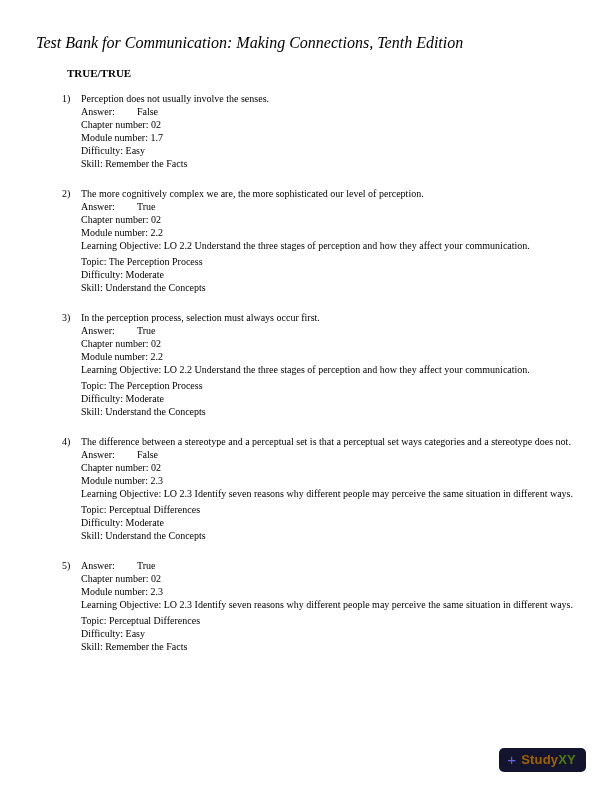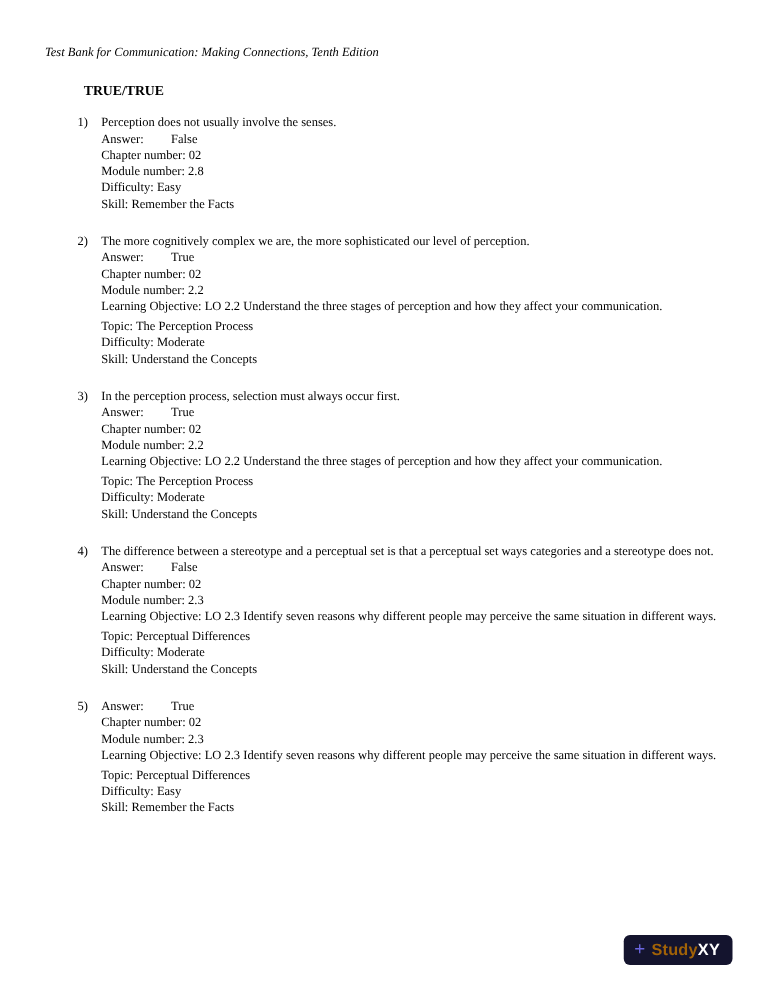--- a/index.html
+++ b/index.html
@@ -15,21 +15,21 @@
     color: #000000;
     overflow: hidden;
   }
   .page {
     padding: 36px 36px 0 36px;
     box-sizing: border-box;
     width: 612px;
   }
   .header-title {
     font-style: italic;
-    font-size: 10px;
+    font-size: 16px;
     line-height: 14px;
   }
   .section-heading {
     font-weight: bold;
     font-size: 11px;
     margin: 17px 0 0 31px;
   }
   .questions {
     margin-top: 13px;
     margin-left: 26px;
@@ -75,40 +75,40 @@
     font-size: 15px;
     font-weight: normal;
     line-height: 15px;
   }
   .logo-text {
     font-size: 13px;
     font-weight: bold;
     letter-spacing: 0.2px;
   }
   .logo-part1 { color: #a16207; }
-  .logo-part2 { color: #ffffff; text-align: right; }
+  .logo-part2 { color: #4d7c0f; text-align: right; }
 </style>
 </head>
 <body>
 
 <div class="page">
 
   <div class="header-title">Test Bank for Communication: Making Connections, Tenth Edition</div>
 
   <div class="section-heading">TRUE/TRUE</div>
 
   <div class="questions">
 
     <div class="question">
       <div class="q-number">1)</div>
       <div class="q-body">
         <div class="q-text">Perception does not usually involve the senses.</div>
         <div class="meta-line"><span>Answer:</span><span class="answer-value">False</span></div>
         <div class="meta-line">Chapter number: 02</div>
-        <div class="meta-line">Module number: 2.8</div>
+        <div class="meta-line">Module number: 1.7</div>
         <div class="meta-line">Difficulty: Easy</div>
         <div class="meta-line">Skill: Remember the Facts</div>
       </div>
     </div>
 
     <div class="question">
       <div class="q-number">2)</div>
       <div class="q-body">
         <div class="q-text">The more cognitively complex we are, the more sophisticated our level of perception.</div>
         <div class="meta-line"><span>Answer:</span><span class="answer-value">True</span></div>

